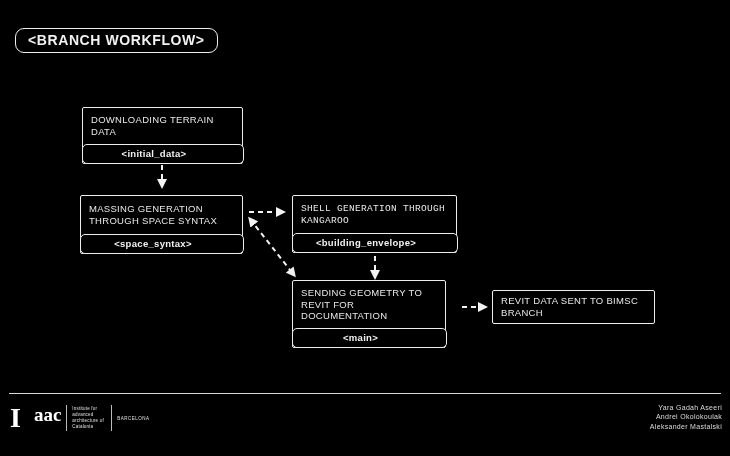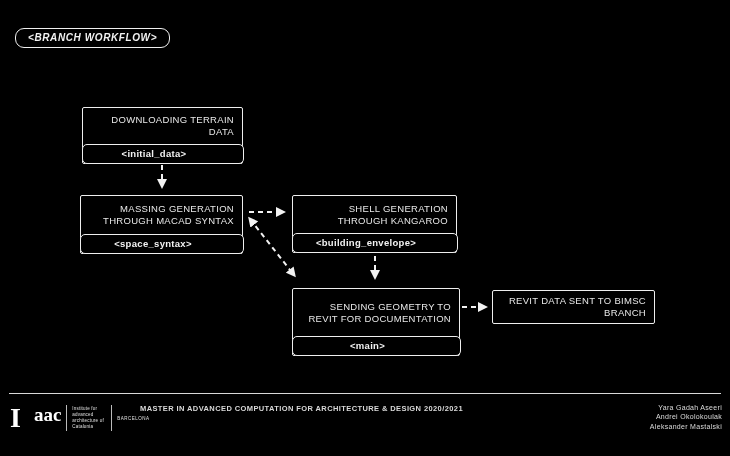--- a/index.html
+++ b/index.html
@@ -11,34 +11,34 @@
     position:relative;
     overflow:hidden;
   }
   .stage { position:absolute; inset:0; }
 
   
   .title-pill {
     position:absolute; left:15px; top:28px;
     border:1.5px solid #f0f0f0; border-radius:9px;
     padding:3px 12px 4px 12px;
-    font-size:10px; letter-spacing:0.6px; font-weight:bold;
-    color:#f2f2f2; white-space:nowrap;font-style:italic;
+    font-size:14px; letter-spacing:0.6px; font-weight:bold;
+    color:#f2f2f2; white-space:nowrap;
   }
 
   
   .node {
     position:absolute;
     border:1.5px solid #eeeeee;
     border-radius:2px;
     background:#000;
   }
   .node-title {
     display:flex; align-items:center; justify-content:center;
-    text-align:right;
+    text-align:left;
     font-size:9.5px; line-height:1.25; letter-spacing:0.3px;
     color:#e8e8e8;
     padding:2px 8px;
   }
   .node-tag {
     border:1.5px solid #eeeeee;
     border-radius:5px;
     margin:0 -1.5px -1.5px -1.5px;
     text-align:center;
     font-size:9.5px; font-weight:bold; letter-spacing:0.3px;
@@ -95,30 +95,30 @@
 <div class="stage">
 
   <div class="title-pill">&lt;BRANCH WORKFLOW&gt;</div>
 
   <div class="node" style="left:82px; top:107px; width:161px;">
     <div class="node-title" style="height:36px;">DOWNLOADING TERRAIN DATA</div>
     <div class="node-tag">&lt;initial_data&gt;</div>
   </div>
 
   <div class="node" style="left:80px; top:195px; width:163px;">
-    <div class="node-title" style="height:38px;">MASSING GENERATION THROUGH MACAD SYNTAX</div>
+    <div class="node-title" style="height:38px;">MASSING GENERATION THROUGH SPACE SYNTAX</div>
     <div class="node-tag">&lt;space_syntax&gt;</div>
   </div>
 
   <div class="node" style="left:292px; top:195px; width:165px;">
-    <div class="node-title" style="height:37px;">SHELL GENERATION THROUGH KANGAROO</div>
+    <div class="node-title" style="height:37px;font-family:Liberation Mono, monospace;">SHELL GENERATION THROUGH KANGAROO</div>
     <div class="node-tag">&lt;building_envelope&gt;</div>
   </div>
 
-  <div class="node" style="left:292px; top:288px; width:168px;">
+  <div class="node" style="left:292px; top:280px; width:154px;">
     <div class="node-title" style="height:47px;">SENDING GEOMETRY TO REVIT FOR DOCUMENTATION</div>
     <div class="node-tag">&lt;main&gt;</div>
   </div>
 
   <div class="node" style="left:492px; top:290px; width:163px;">
     <div class="node-title" style="height:32px;">REVIT DATA SENT TO BIMSC BRANCH</div>
   </div>
 
   <svg class="arrows" width="730" height="456" viewBox="0 0 730 456">
     <defs>
@@ -142,21 +142,20 @@
         <span class="big-i">I</span>
         <span class="aac">aac</span>
       </div>
       <div class="logo-div"></div>
       <div class="logo-institute">Institute for advanced architecture of Catalonia</div>
       <div class="logo-div"></div>
       <div class="logo-city">BARCELONA</div>
     </div>
 
     <div class="footer-center">
-      <div class="line1">MASTER IN ADVANCED COMPUTATION FOR ARCHITECTURE &amp; DESIGN 2020/2021</div>
     </div>
 
     <div class="footer-right">
       <div>Yara Gadah Aseeri</div>
       <div>Andrei Okolokoulak</div>
       <div>Aleksander Mastalski</div>
     </div>
 
   </div>
 </div>

